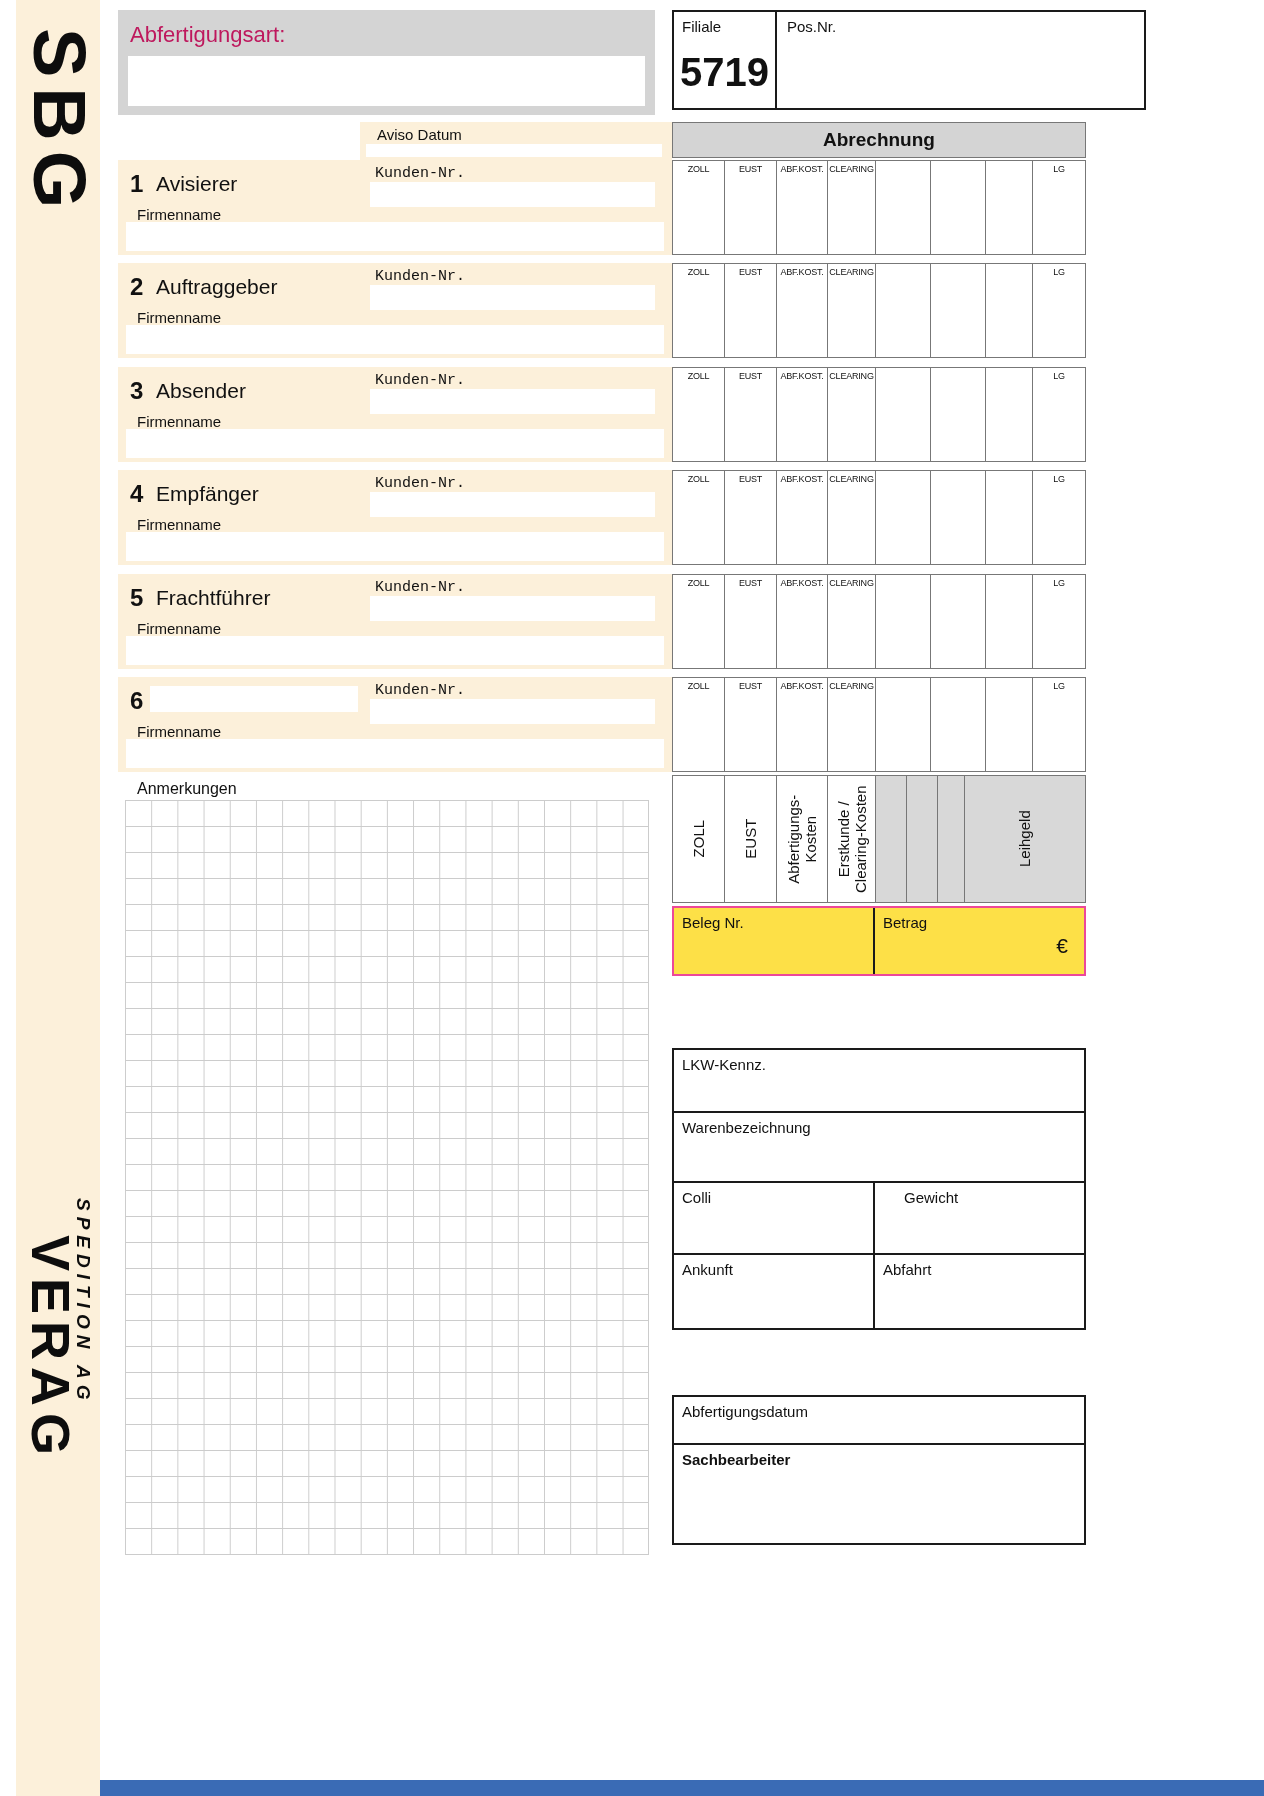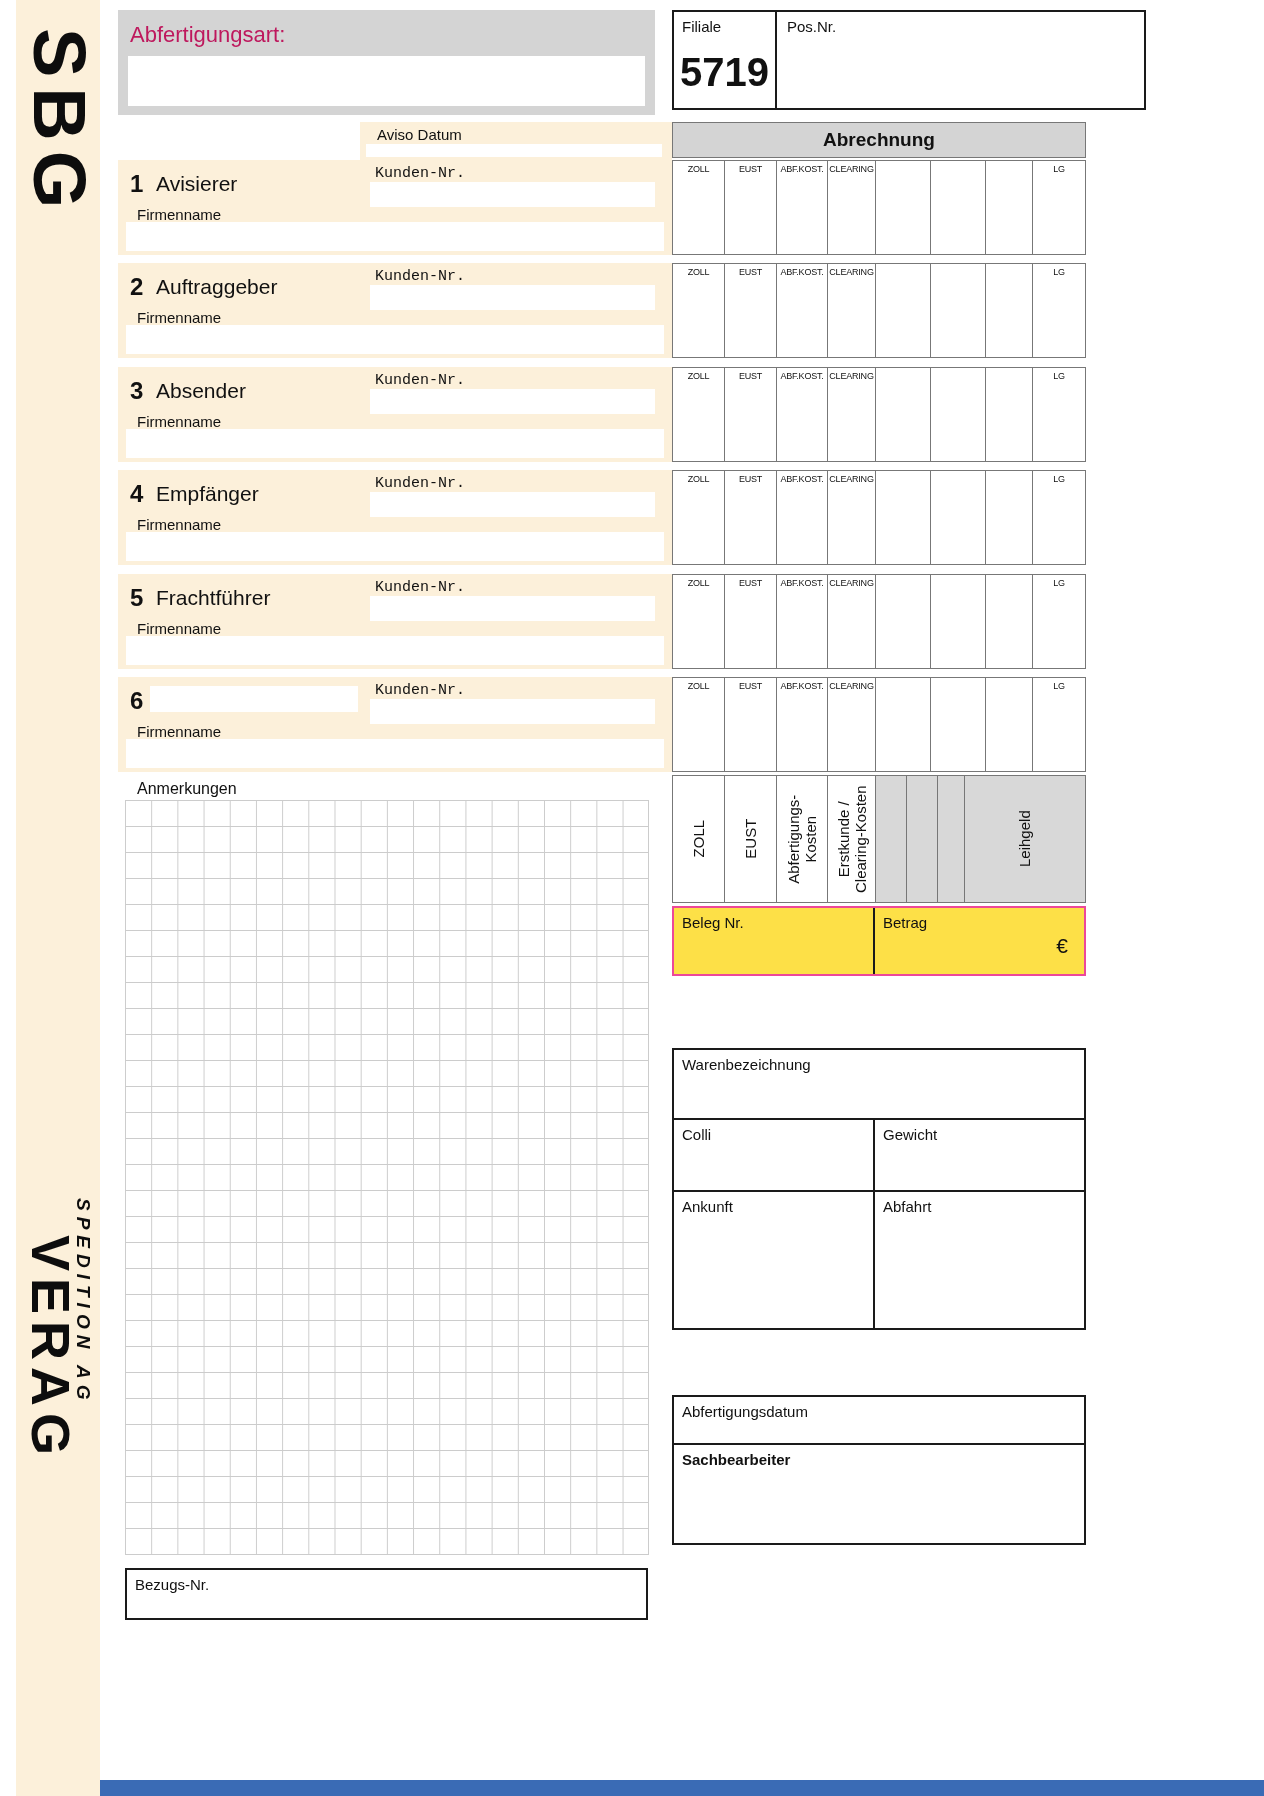--- a/index.html
+++ b/index.html
@@ -71,21 +71,21 @@
     background-image:linear-gradient(to right,#cccccc 1px,transparent 1px),linear-gradient(to bottom,#cccccc 1px,transparent 1px);
     background-size:26.2px 26px; border-right:1px solid #ccc; border-bottom:1px solid #ccc; }
 
   
   .cargo-box { position:absolute; left:672px; top:1048px; width:414px; height:282px; border:2px solid #1a1a1a; background:#fff; display:flex; flex-direction:column; }
   .cargo-row { border-bottom:2px solid #1a1a1a; position:relative; padding:6px 8px; font-size:15px; }
   .cargo-row:last-child { border-bottom:none; }
   .cargo-row.split { display:flex; padding:0; }
   .split-cell { width:201px; border-right:2px solid #1a1a1a; padding:6px 8px; }
   .split-cell.right { flex:1; border-right:none; }
-  .r1{height:63px;} .r2{height:70px;} .r3{height:72px;} .r4{flex:1;}
+  .r1{height:63px;} .r2{height:70px;} .r3{height:72px;gap:21px;} .r4{flex:1;}
 
   
   .proc-box { position:absolute; left:672px; top:1395px; width:414px; height:150px; border:2px solid #1a1a1a; background:#fff; display:flex; flex-direction:column; }
   .proc-row { border-bottom:2px solid #1a1a1a; padding:6px 8px; font-size:15px; }
   .proc-row:last-child { border-bottom:none; flex:1;font-weight:bold; }
   .pr1{height:48px;}
 
   
   .bezug-box { position:absolute; left:125px; top:1568px; width:523px; height:52px; border:2px solid #1a1a1a; padding:6px 8px; font-size:15px; background:#fff; }
 </style>
@@ -363,31 +363,31 @@
     <div class="pay-betrag">
       <span>Betrag</span>
       <span class="euro-sign">€</span>
     </div>
   </div>
 
   <span class="notes-label">Anmerkungen</span>
   <div class="notes-grid"></div>
 
   <div class="cargo-box">
+    <div class="cargo-row r1"><span>LKW-Kennz.</span></div>
     <div class="cargo-row r2"><span>Warenbezeichnung</span></div>
     <div class="cargo-row split r3">
       <div class="split-cell"><span>Colli</span></div>
       <div class="split-cell right"><span>Gewicht</span></div>
     </div>
     <div class="cargo-row split r4">
       <div class="split-cell"><span>Ankunft</span></div>
       <div class="split-cell right"><span>Abfahrt</span></div>
     </div>
   </div>
 
   <div class="proc-box">
     <div class="proc-row pr1"><span>Abfertigungsdatum</span></div>
     <div class="proc-row"><span>Sachbearbeiter</span></div>
   </div>
 
-  <div class="bezug-box"><span>Bezugs-Nr.</span></div>
 
 </div>
 
 </body></html>

